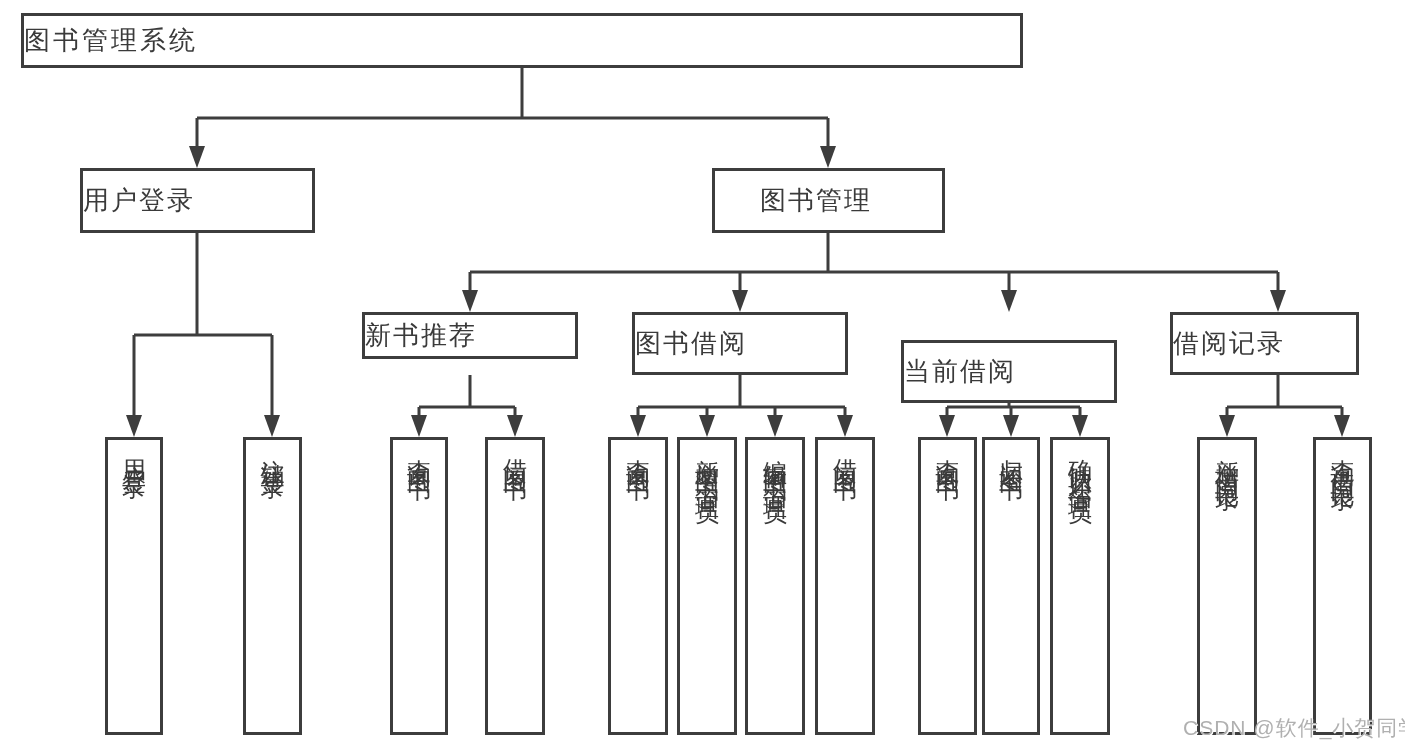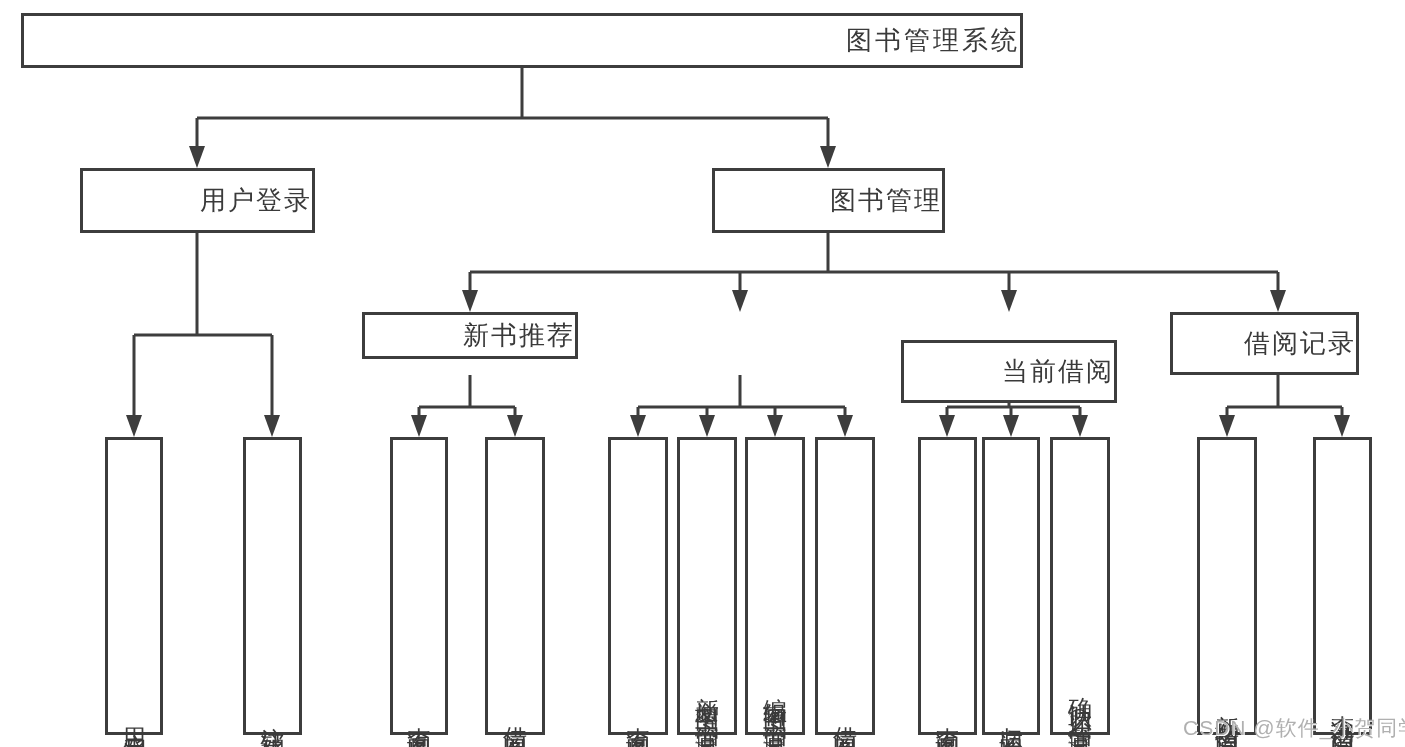--- a/index.html
+++ b/index.html
@@ -17,21 +17,21 @@
     width: 1405px; height: 747px;
     z-index: 1;
   }
   .node {
     position: absolute;
     box-sizing: border-box;
     border: 3px solid #3d3d3d;
     background: #ffffff;
     display: flex;
     align-items: center;
-    justify-content: flex-end;
+    justify-content: flex-start;
     color: #3a3a3a;
     z-index: 2;
   }
   .h-node { font-size: 26px; letter-spacing: 2px; white-space: nowrap; }
   .root-node { font-size: 26px; letter-spacing: 3px; }
   .v-node {
     font-size: 24px;
     writing-mode: vertical-rl;
     text-orientation: upright;
     letter-spacing: 6px;
@@ -95,26 +95,29 @@
     </g>
   </svg>
 
   <div class="node h-node root-node" style="left:21px; top:13px; width:1002px; height:55px;">
     <span>图书管理系统</span>
   </div>
 
   <div class="node h-node" style="left:80px; top:168px; width:235px; height:65px;">
     <span>用户登录</span>
   </div>
-  <div class="node h-node" style="left:712px; top:168px; width:233px; height:65px;">
+  <div class="node h-node" style="left:712px; top:168px; width:233px; height:65px;padding-left:45px;">
     <span>图书管理</span>
   </div>
 
   <div class="node h-node" style="left:362px; top:312px; width:216px; height:47px;">
     <span>新书推荐</span>
+  </div>
+  <div class="node h-node" style="left:632px; top:312px; width:216px; height:63px;">
+    <span>图书借阅</span>
   </div>
   <div class="node h-node" style="left:901px; top:312px; width:216px; height:63px;margin-top:28px;">
     <span>当前借阅</span>
   </div>
   <div class="node h-node" style="left:1170px; top:312px; width:189px; height:63px;">
     <span>借阅记录</span>
   </div>
 
   <div class="node v-node" style="left:105px; top:437px; width:58px; height:298px;">
     <span>用户登录</span>

